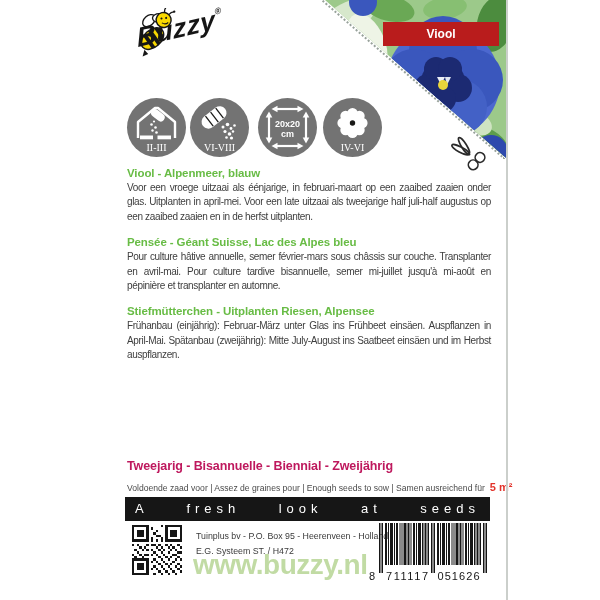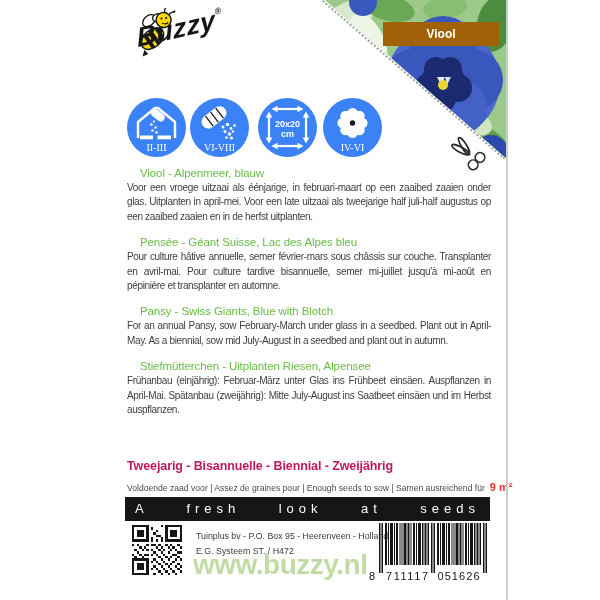--- a/index.html
+++ b/index.html
@@ -21,28 +21,28 @@
   .scissors { left:446px; top:133px; }
 
   
   .bee { left:126px; top:8px; }
   .logo-text { left:137px; top:23px; font-size:27px; font-weight:bold; font-style:italic;
                color:#151515; transform:rotate(-13deg) skewX(-8deg); transform-origin:0 50%;
                letter-spacing:0.5px; }
   .logo-text sup { font-size:9px; font-style:normal; vertical-align:14px; }
 
   
-  .picto { top:98px; width:59px; height:59px; border-radius:50%; background:#3b82f6; }
+  .picto { top:98px; width:59px; height:59px; border-radius:50%; background:#737373; }
   .picto svg { position:absolute; left:0; top:0; }
   .picto .plabel { position:absolute; left:0; right:0; bottom:4px; text-align:center;
                    color:#fff; font-family:"Liberation Serif", serif; font-size:10px; }
 
   
   .sections { left:127px; top:167px; width:364px; }
-  .sec-h { font-size:11.5px; font-weight:normal; color:#68bc45; margin:0 0 2px 13px; letter-spacing:-0.1px; }
+  .sec-h { font-size:11.5px; font-weight:bold; color:#68bc45; margin:0 0 2px 0; letter-spacing:-0.1px; }
   .sec-b { font-size:10px; line-height:14.4px; letter-spacing:-0.35px; color:#3e3e3e;
            text-align:justify; margin:0 0 12px 0; }
 
   .biennial { left:127px; top:459px; font-size:12.5px; font-weight:bold; color:#be185d; letter-spacing:-0.1px; }
   .seeds { left:127px; top:481px; width:366px; font-size:8.6px; color:#4a4a4a; white-space:nowrap; }
   .seeds .amount { color:#e2322a; font-weight:bold; font-size:11px; margin-left:5px; }
 
   .tagline-bar { left:125px; top:497px; width:365px; height:24px; background:#161616;
                  color:#fff; font-size:13px; line-height:24px; padding:0 10px;
                  letter-spacing:5px; word-spacing:9px;
@@ -86,21 +86,21 @@
       <circle cx="118" cy="99" r="13" fill="#1c2a72"></circle>
       <circle cx="111" cy="69" r="12" fill="#1c2a72"></circle>
       <circle cx="125" cy="69" r="12" fill="#1c2a72"></circle>
       <path d="M112 77l4 8 4-8z" fill="#e9edf4"></path>
       <path d="M126 77l-4 8-2-8z" fill="#dfe5f0"></path>
       <circle cx="118" cy="85" r="5" fill="#e9d53b"></circle>
     </svg>
   </div>
 
   <div class="abs cut-line"></div>
-  <div class="abs viool-bar" style="background:#a16207">Viool</div>
+  <div class="abs viool-bar" style="background:#b91c1c">Viool</div>
   <div class="abs scissors">
     <svg width="48" height="46" viewBox="0 0 48 46">
       <g transform="rotate(-47 24 22)" fill="none" stroke="#2a2a2a" stroke-width="1.7">
         <g transform="rotate(15 24 21)">
             <ellipse cx="24" cy="11" rx="2.6" ry="9.6"></ellipse>
           </g>
         <g transform="rotate(-15 24 21)">
             <ellipse cx="24" cy="11" rx="2.6" ry="9.6"></ellipse>
           </g>
         <circle cx="19" cy="31" r="4.8"></circle>
@@ -230,33 +230,29 @@
   <div class="abs sections">
     <section>
       <h3 class="sec-h">Viool - Alpenmeer, blauw</h3>
       <p class="sec-b">Voor een vroege uitzaai als éénjarige, in februari-maart op een zaaibed zaaien onder glas. Uitplanten in april-mei. Voor een late uitzaai als tweejarige half juli-half augustus op een zaaibed zaaien en in de herfst uitplanten.</p>
     </section>
     <section>
       <h3 class="sec-h">Pensée - Géant Suisse, Lac des Alpes bleu</h3>
       <p class="sec-b">Pour culture hâtive annuelle, semer février-mars sous châssis sur couche. Transplanter en avril-mai. Pour culture tardive bisannuelle, semer mi-juillet jusqu'à mi-août en pépinière et transplanter en automne.</p>
     </section>
     <section>
-      <h3 class="sec-h">Pansy - Swiss Giants, Blue with Blotch</h3>
-      <p class="sec-b">For an annual Pansy, sow February-March under glass in a seedbed. Plant out in April-May. As a biennial, sow mid July-August in a seedbed and plant out in autumn.</p>
-    </section>
-    <section>
       <h3 class="sec-h">Stiefmütterchen - Uitplanten Riesen, Alpensee</h3>
       <p class="sec-b">Frühanbau (einjährig): Februar-März unter Glas ins Frühbeet einsäen. Auspflanzen in April-Mai. Spätanbau (zweijährig): Mitte July-August ins Saatbeet einsäen und im Herbst auspflanzen.</p>
     </section>
   </div>
 
   <div class="abs biennial">Tweejarig - Bisannuelle - Biennial - Zweijährig</div>
 
   <div class="abs seeds">
-    <span>Voldoende zaad voor | Assez de graines pour | Enough seeds to sow | Samen ausreichend für</span><span class="amount">9 m²</span>
+    <span>Voldoende zaad voor | Assez de graines pour | Enough seeds to sow | Samen ausreichend für</span><span class="amount">5 m²</span>
   </div>
 
   <div class="abs tagline-bar">A fresh look at seeds</div>
 
   <div class="abs qr">
     <svg width="50" height="50" viewBox="0 0 21 21" shape-rendering="crispEdges">
       <rect width="21" height="21" fill="#fff"></rect>
       <path fill="#161616" fill-rule="evenodd" d="M0 0h7v7H0z M1 1h5v5H1z M2 2h3v3H2z
         M14 0h7v7h-7z M15 1h5v5h-5z M16 2h3v3h-3z
         M0 14h7v7H0z M1 15h5v5H1z M2 16h3v3H2z"></path>

